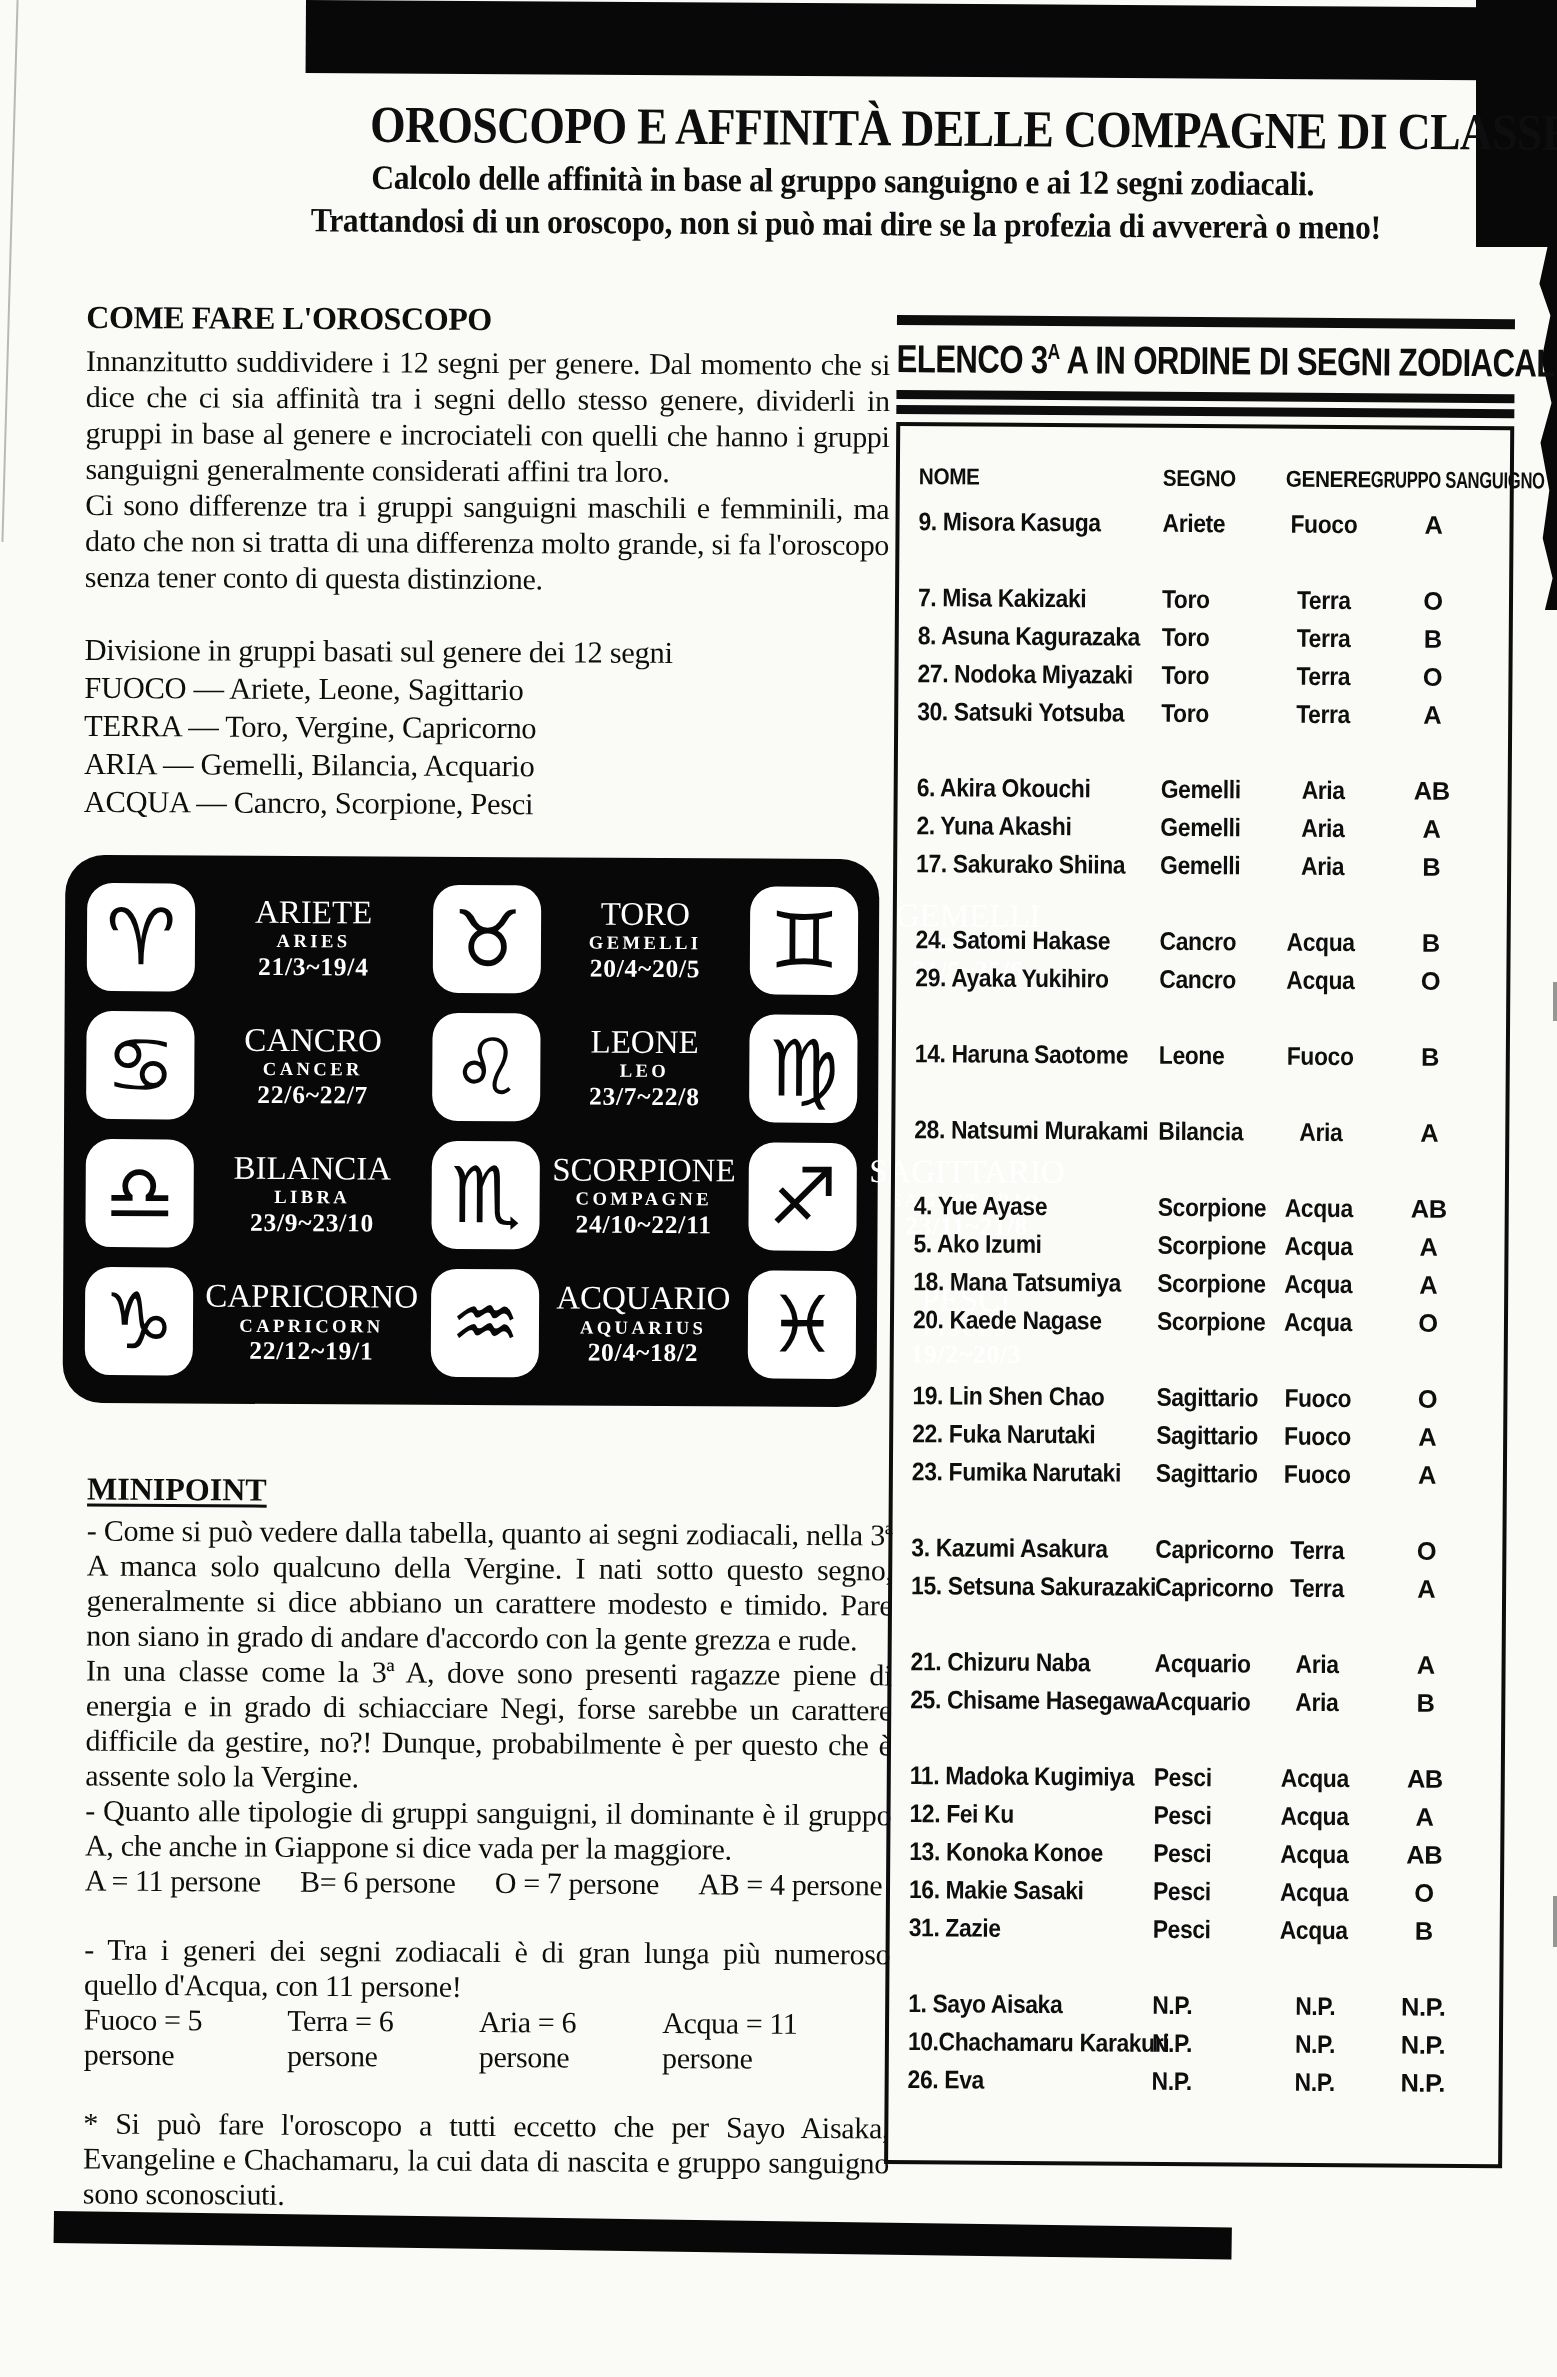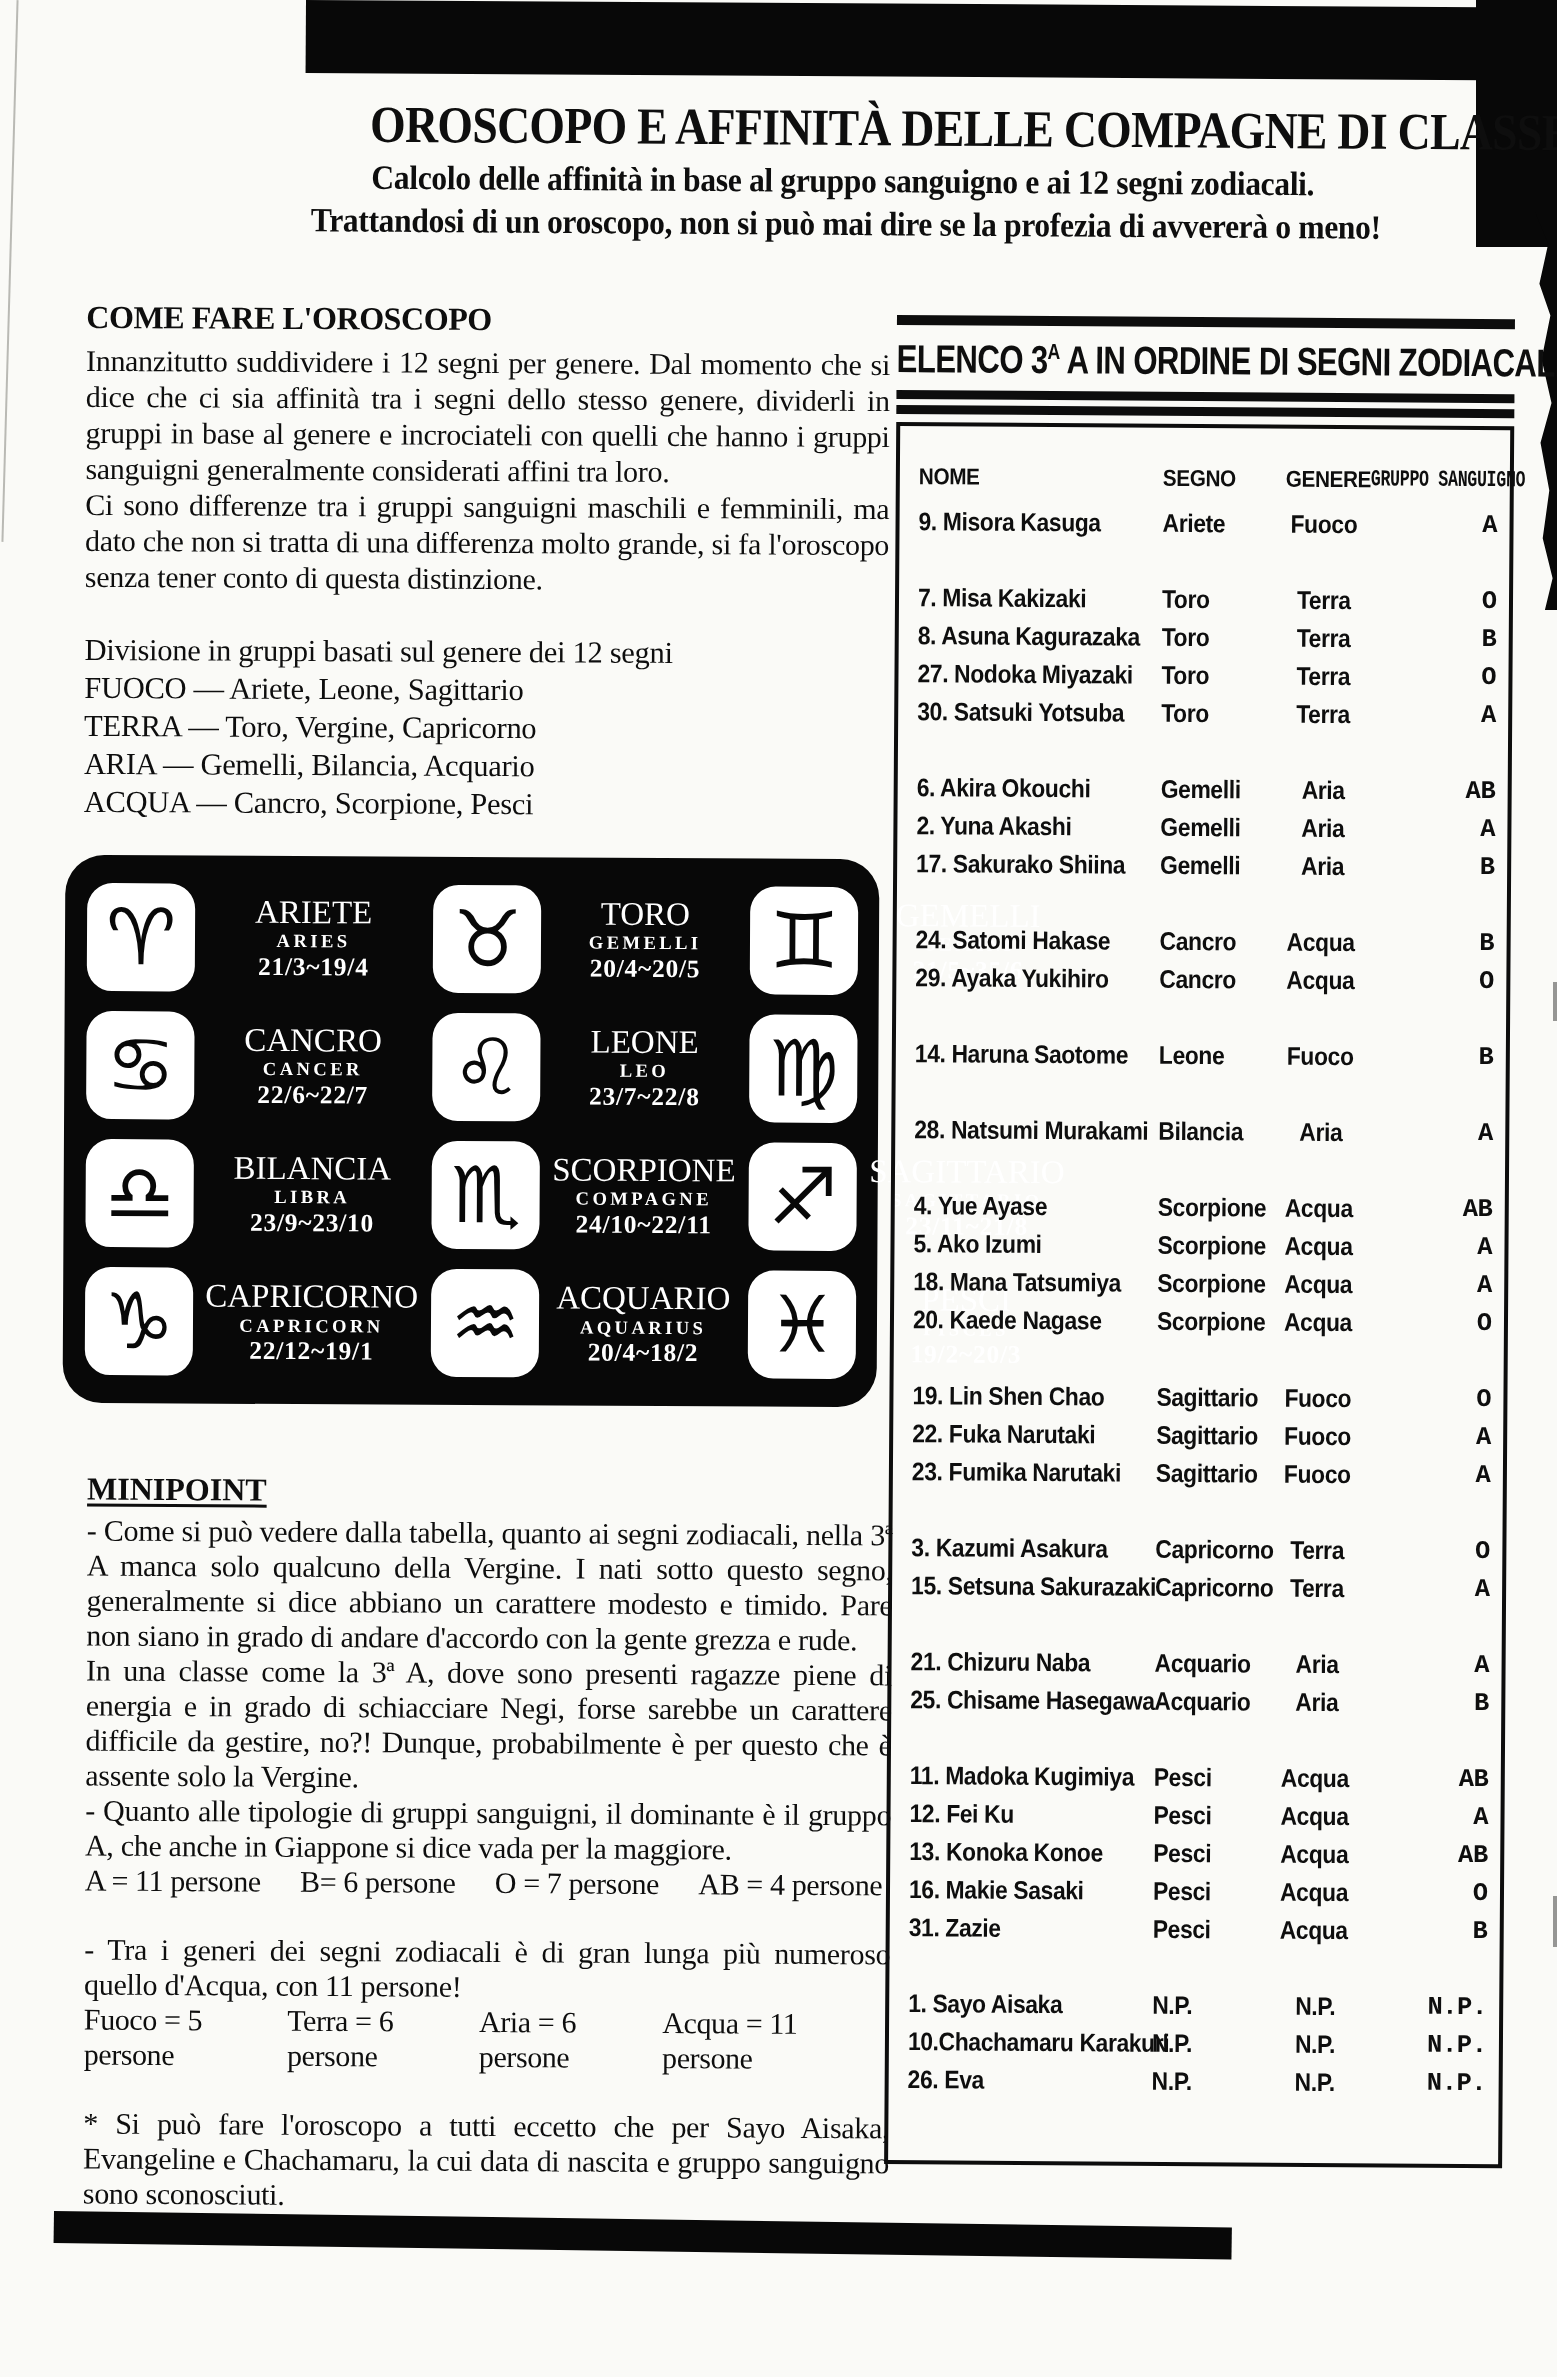--- a/index.html
+++ b/index.html
@@ -68,21 +68,21 @@
   .double-rule div{height:9.3px;background:#0d0d0d;}
   .double-rule div+div{margin-top:6px;}
   .roster-box{margin-top:7.6px;border:4.2px solid #0d0d0d;height:1742px;box-sizing:border-box;
               padding:37px 8.5px 0 18.6px;}
   .r-row{display:flex;align-items:flex-start;height:38px;font-weight:bold;font-size:25.4px;
          letter-spacing:-0.4px;}
   .r-header{height:44px;font-size:23px;}
   .c-name{width:244px;flex:none;}
   .c-sign{width:123px;flex:none;}
   .c-gender{width:85px;flex:none;text-align:center;}
-  .c-blood{width:127px;flex:none;text-align:right;font-family:Liberation Mono, monospace;}
+  .c-blood{width:127px;flex:none;text-align:center;}
   .squeeze{display:inline-block;transform:scaleX(.9);transform-origin:left;white-space:nowrap;}
   .squeeze-hard{display:inline-block;transform:scaleX(.72);transform-origin:left;white-space:nowrap;}
   .spacer{height:38px;}
 </style>
 </head>
 <body>
 
 <div class="abs topbar"></div>
 <div class="abs corner-block"></div>
 <div class="abs edge-strip"></div>

